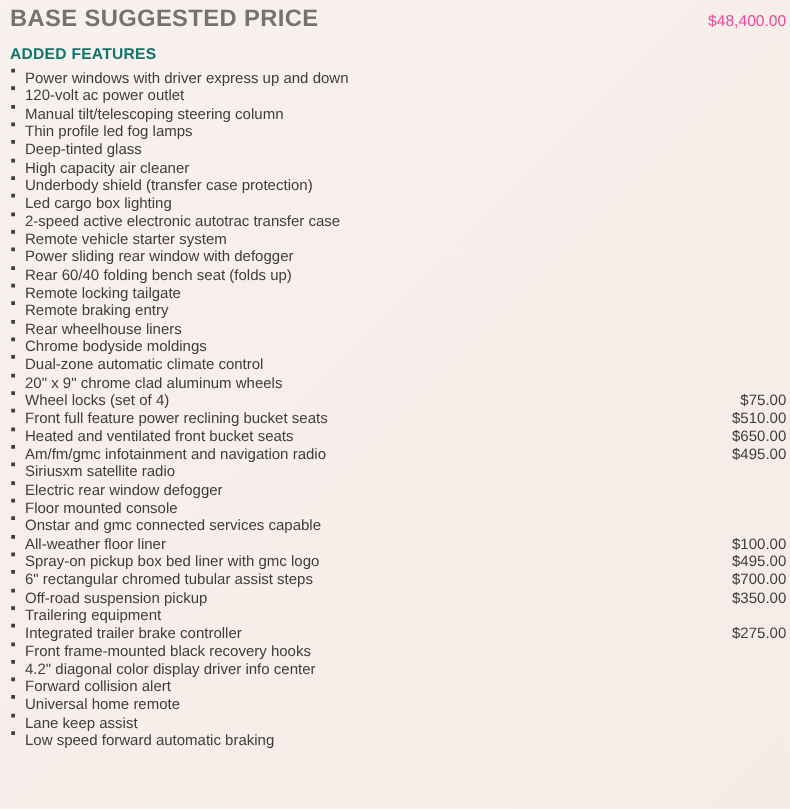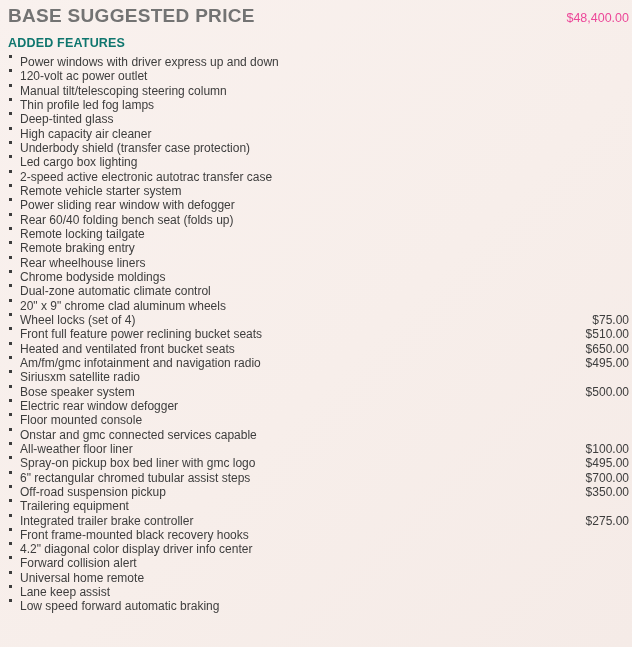--- a/index.html
+++ b/index.html
@@ -195,25 +195,20 @@
         <span class="feature-label">Am/fm/gmc infotainment and navigation radio</span>
         <span class="feature-price">$495.00</span>
       </div>
       <div class="feature-row">
         <span class="bullet"></span>
         <span class="feature-label">Siriusxm satellite radio</span>
         <span class="feature-price"></span>
       </div>
       <div class="feature-row">
         <span class="bullet"></span>
-        <span class="feature-label">Bose speaker system</span>
-        <span class="feature-price">$500.00</span>
-      </div>
-      <div class="feature-row">
-        <span class="bullet"></span>
         <span class="feature-label">Electric rear window defogger</span>
         <span class="feature-price"></span>
       </div>
       <div class="feature-row">
         <span class="bullet"></span>
         <span class="feature-label">Floor mounted console</span>
         <span class="feature-price"></span>
       </div>
       <div class="feature-row">
         <span class="bullet"></span>

